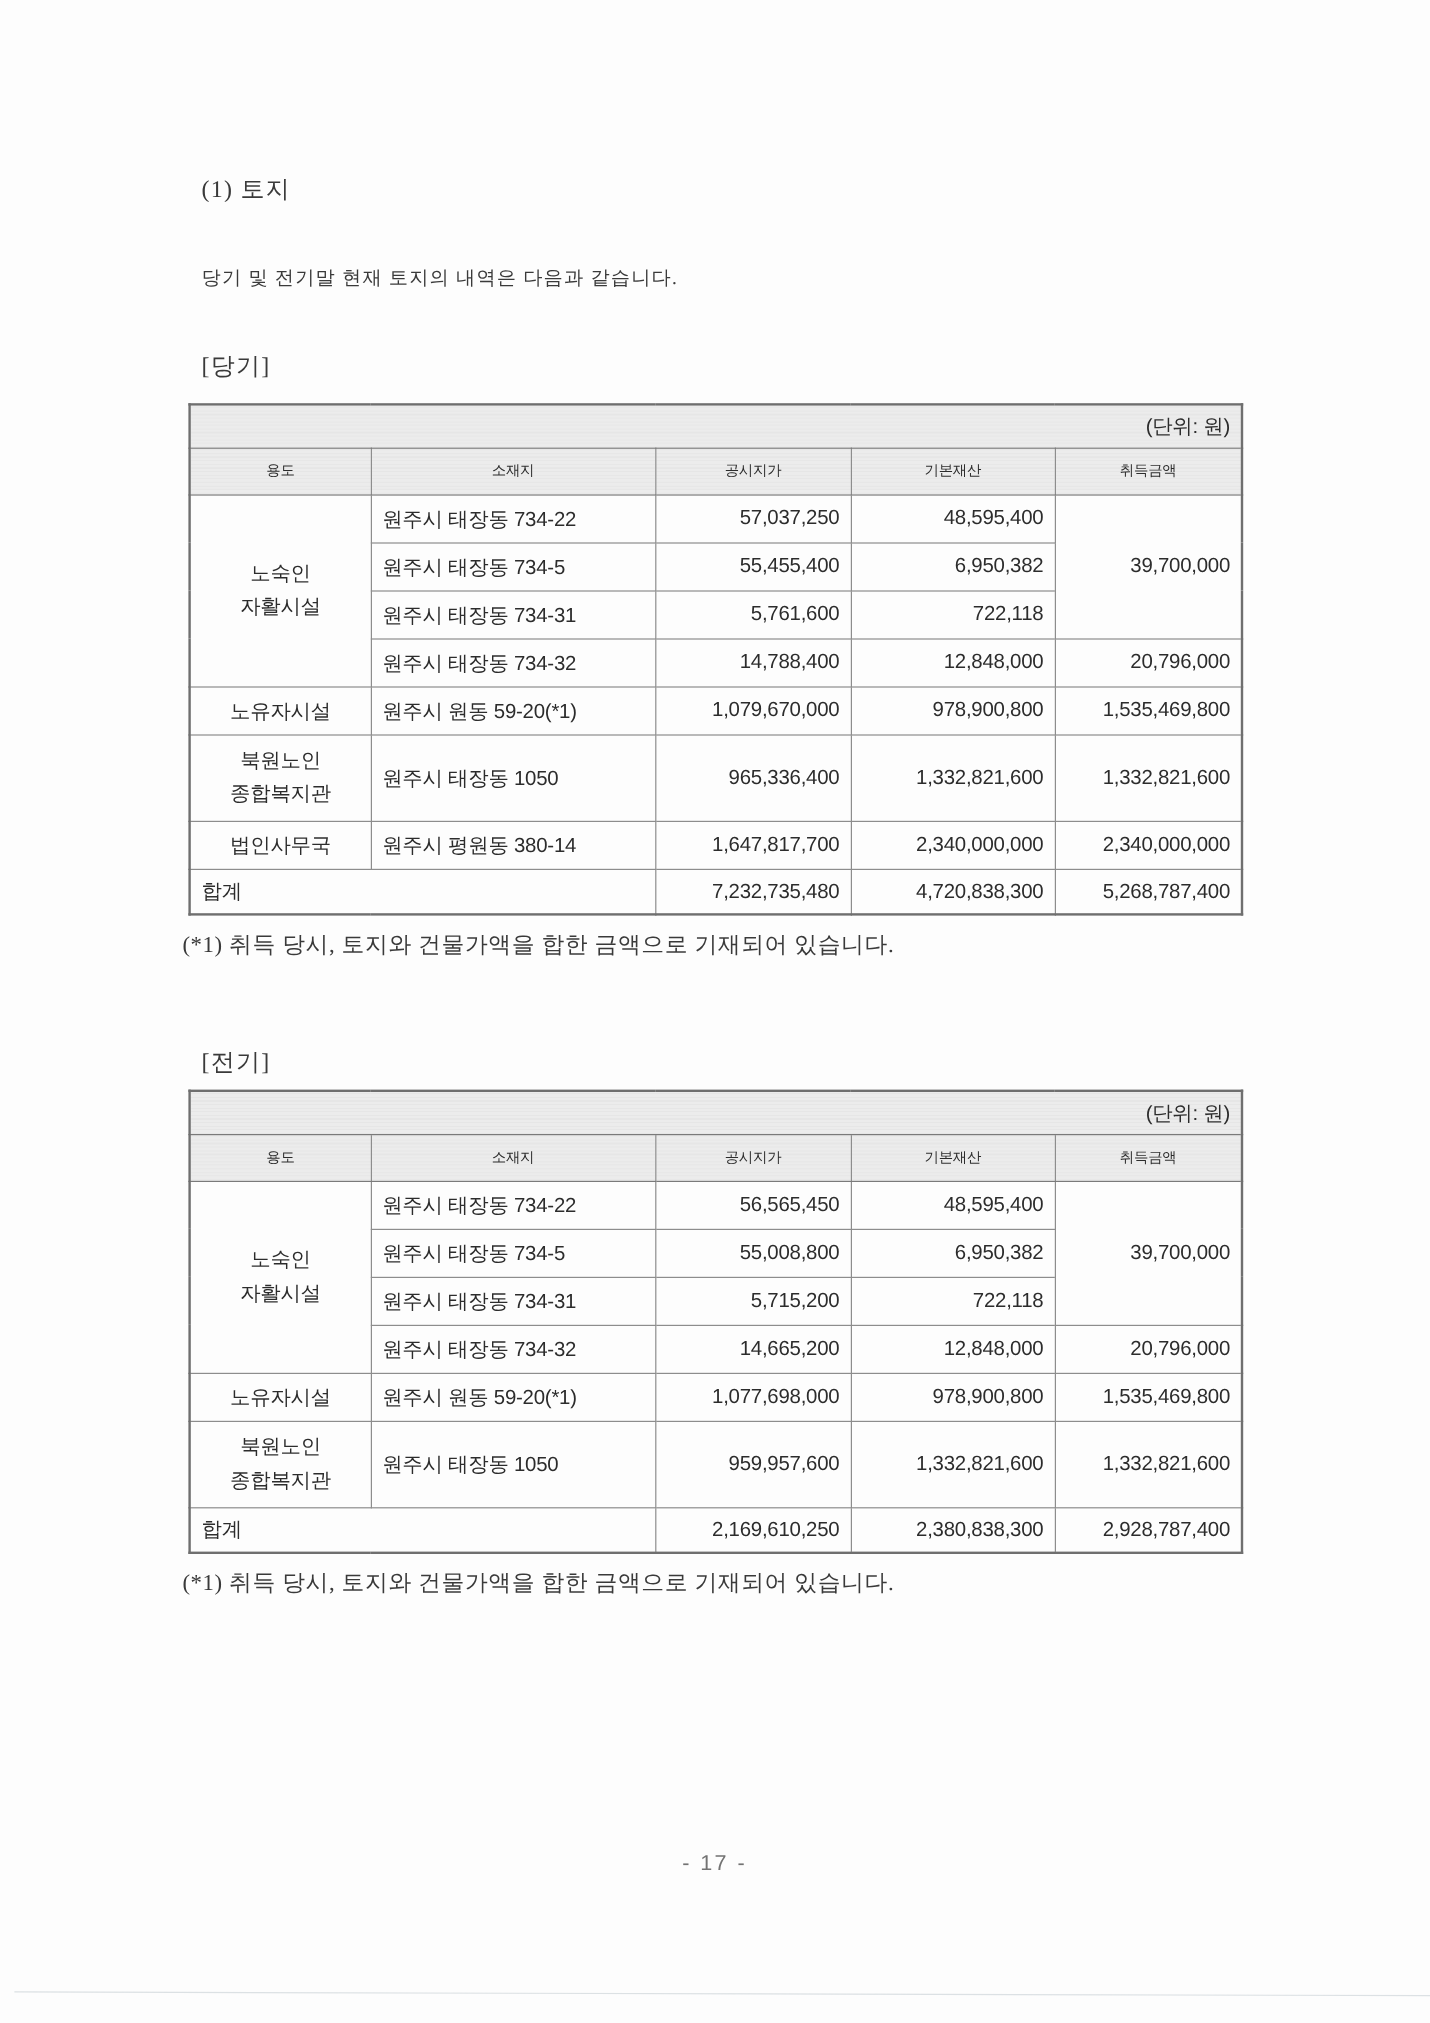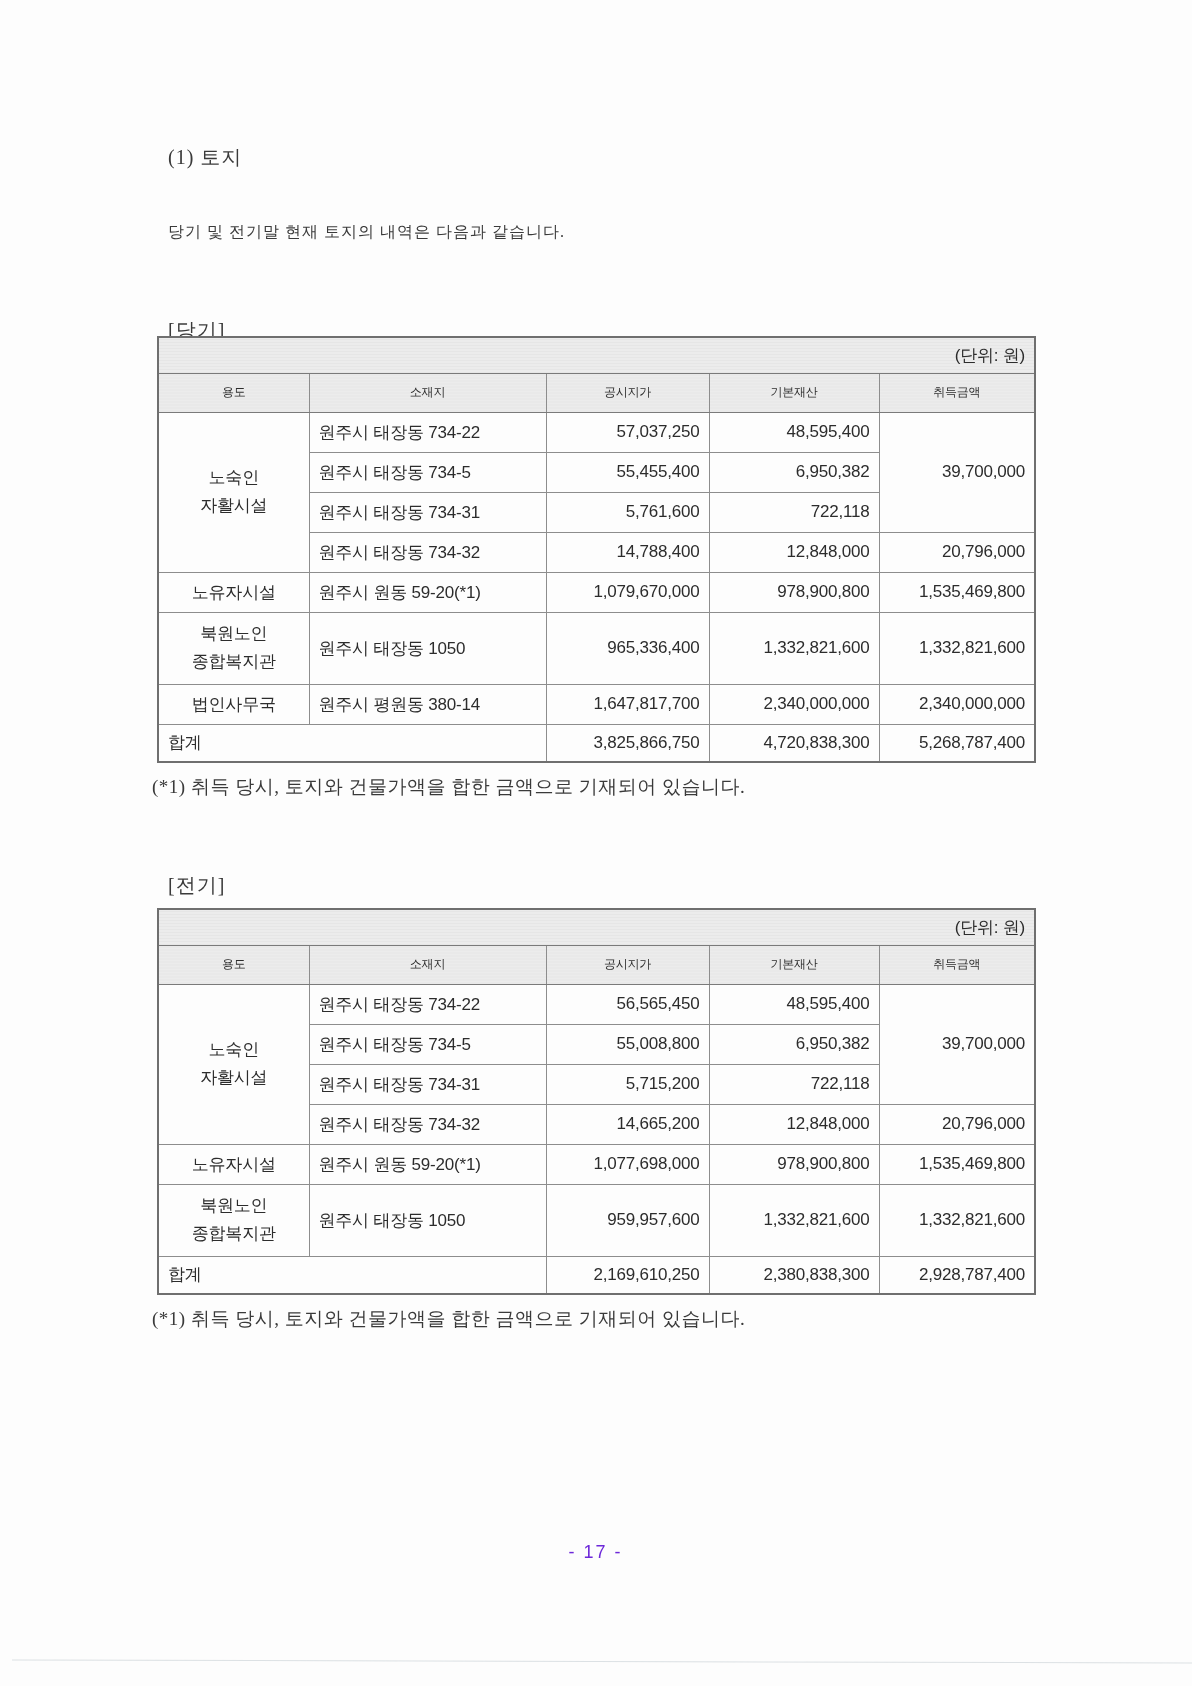--- a/index.html
+++ b/index.html
@@ -17,21 +17,21 @@
     font-size:20px; letter-spacing:1px; color:#3a3a3a;
   }
   .intro-text {
     position:absolute; left:168px; top:222px;
     font-size:16px; letter-spacing:1px; color:#3a3a3a;
   }
   .period-label {
     position:absolute; left:168px;
     font-size:20px; letter-spacing:1px; color:#3a3a3a;
   }
-  .period-current { top:317px; }
+  .period-current { top:292px; }
   .period-previous { top:872px; }
 
   .land-table {
     position:absolute; left:157px; width:877px;
     border-collapse:collapse; table-layout:fixed;
     font-family:"Liberation Sans", sans-serif;
     font-size:17px; color:#2c2c2c;
     border:2px solid #6f6f6f;
   }
   .table-current { top:336px; }
@@ -66,21 +66,21 @@
   .footnote {
     position:absolute; left:152px;
     font-size:19px; letter-spacing:0.5px; color:#3a3a3a;
   }
   .footnote-current { top:774px; }
   .footnote-previous { top:1306px; }
   .page-number {
     position:absolute; left:157px; width:877px; top:1542px;
     text-align:center;
     font-family:"Liberation Sans", sans-serif;
-    font-size:18px; color:#6d28d9; letter-spacing:2px;
+    font-size:18px; color:#737373; letter-spacing:2px;
   }
   .scan-artifact-line {
     position:absolute; left:12px; top:1661px; width:1180px; height:1px;
     background:#d3dadd; transform:rotate(0.15deg); opacity:0.8;
   }
 </style>
 </head>
 <body>
 
 <div class="page">
@@ -154,21 +154,21 @@
     </tr>
     <tr style="height:40px">
       <td class="cell-usage">법인사무국</td>
       <td class="cell-site">원주시 평원동 380-14</td>
       <td class="cell-num">1,647,817,700</td>
       <td class="cell-num">2,340,000,000</td>
       <td class="cell-num">2,340,000,000</td>
     </tr>
     <tr style="height:38px">
       <td colspan="2" class="cell-total-label">합계</td>
-      <td class="cell-num">3,825,866,750</td>
+      <td class="cell-num">7,232,735,480</td>
       <td class="cell-num">4,720,838,300</td>
       <td class="cell-num">5,268,787,400</td>
     </tr>
   </tbody>
     </table>
 
   <div class="footnote footnote-current">(*1) 취득 당시, 토지와 건물가액을 합한 금액으로 기재되어 있습니다.</div>
 
   <div class="period-label period-previous">[전기]</div>
 

